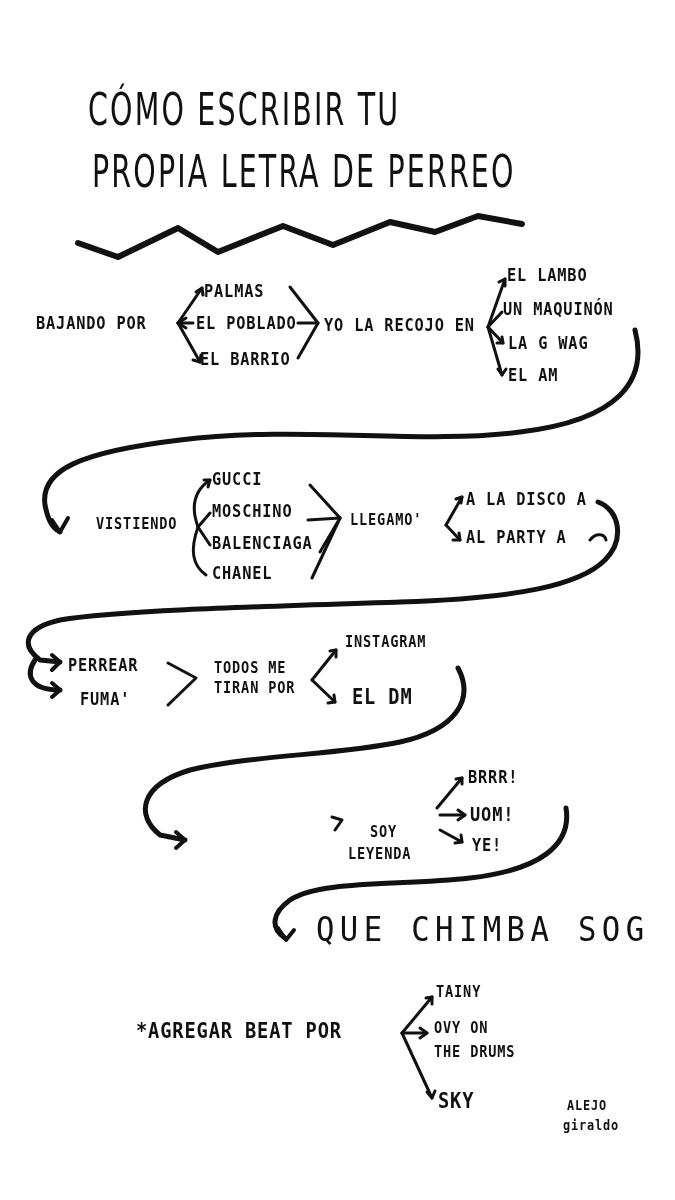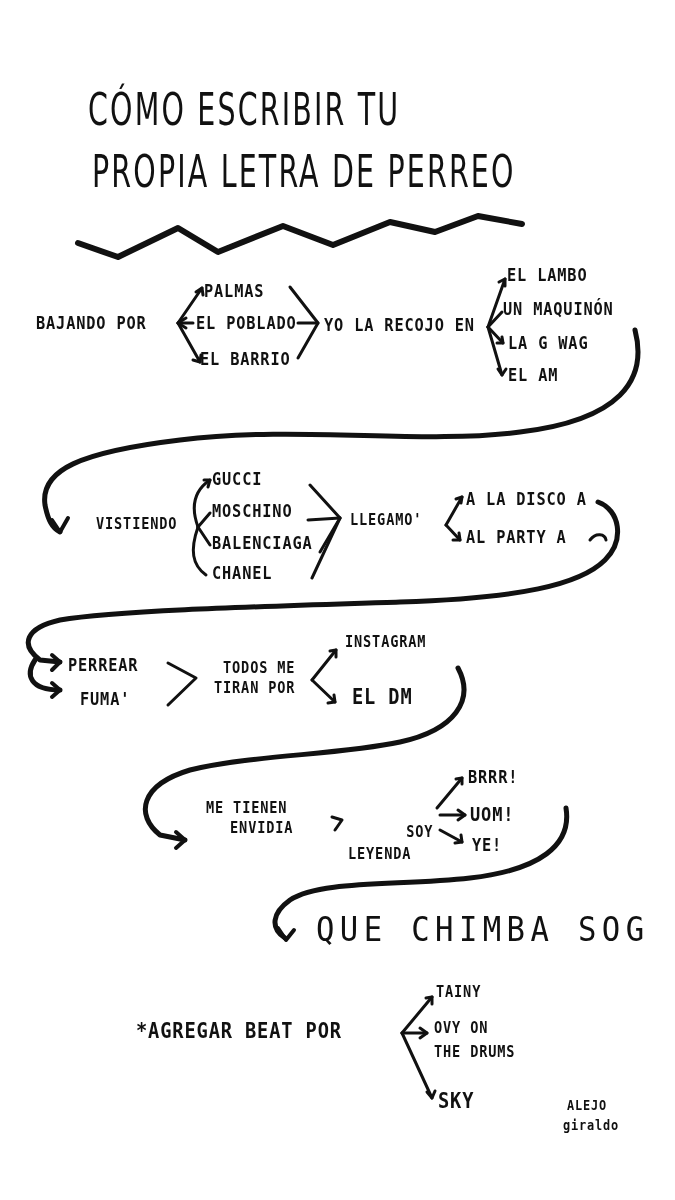--- a/index.html
+++ b/index.html
@@ -14,21 +14,21 @@
          text-transform: uppercase; letter-spacing: 1px; line-height: 1; font-weight: bold;
          transform-origin: left center; }
     .title { font-family: "DejaVu Sans Condensed", "DejaVu Sans", sans-serif; font-weight: normal;
              font-size: 44px; letter-spacing: 3px; transform: scaleX(0.72); }
     .s16 { font-size: 16px; transform: scaleX(0.85); }
     .s18 { font-size: 18px; transform: scaleX(0.85); }
     .s20 { font-size: 20px; transform: scaleX(0.85); }
     .s22 { font-size: 22px; transform: scaleX(0.85); }
     .s34 { font-size: 34px; transform: scaleX(0.9); letter-spacing: 6px; font-weight: normal; }
     .sig { font-size: 14px; transform: scaleX(0.85); text-transform: none; }
-    .block { position: absolute; line-height: 1.1; text-align: right; }
+    .block { position: absolute; line-height: 1.1; }
   </style>
 </head>
 <body>
 
 <div class="canvas">
 
   <svg class="lines" viewBox="0 0 675 1200">
 
     <polyline points="78,243 118,257 178,228 218,252 283,226 333,245 390,222 435,232 478,216 522,224" stroke-width="6"></polyline>
 
@@ -148,24 +148,20 @@
   <div class="t s18" style="left:68px; top:656px;">PERREAR</div>
   <div class="t s18" style="left:80px; top:690px;">FUMA'</div>
 
   <div class="block" style="left:214px; top:660px;">
     <div class="t s16" style="position:relative;">TODOS ME</div>
     <div class="t s16" style="position:relative; margin-top:4px;">TIRAN POR</div>
   </div>
   <div class="t s16" style="left:345px; top:634px;">INSTAGRAM</div>
   <div class="t s22" style="left:352px; top:686px;">EL DM</div>
 
-  <div class="block" style="left:206px; top:800px;">
-    <div class="t s16" style="position:relative;">ME TIENEN</div>
-    <div class="t s16" style="position:relative; margin-top:4px; left:6px;">ENVIDIA</div>
-  </div>
 
   <div class="block" style="left:348px; top:824px;">
     <div class="t s16" style="position:relative; left:22px;">SOY</div>
     <div class="t s16" style="position:relative; margin-top:6px;">LEYENDA</div>
   </div>
   <div class="t s18" style="left:468px; top:768px;">BRRR!</div>
   <div class="t s20" style="left:470px; top:804px;">UOM!</div>
   <div class="t s18" style="left:472px; top:836px;">YE!</div>
 
   <div class="t s34" style="left:316px; top:912px;">QUE CHIMBA SOG</div>

